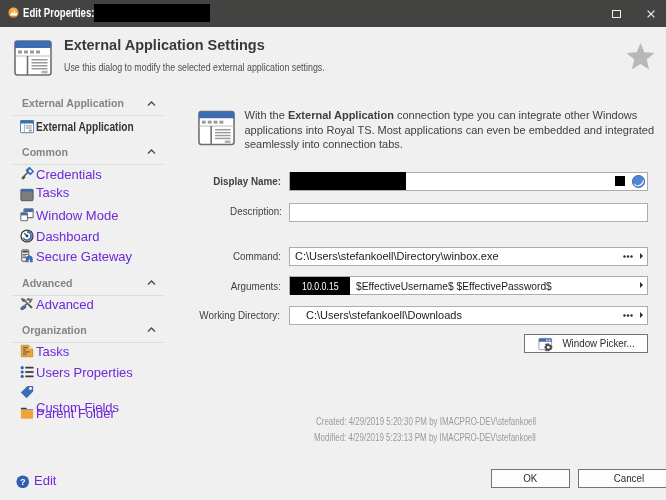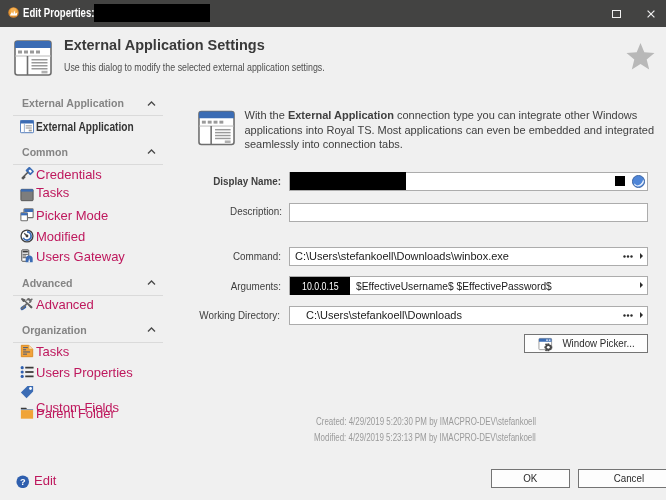--- a/index.html
+++ b/index.html
@@ -14,21 +14,21 @@
 #maxbtn { position:absolute; left:612px; top:9.5px; width:9px; height:8px; border:1.4px solid #efefef; }
 
 
 #heading { position:absolute; left:64px; top:36px; font-size:15.5px; font-weight:bold; color:#3a3a3a; transform:scaleX(0.935); transform-origin:0 50%; white-space:nowrap; }
 #subtitle { position:absolute; left:64px; top:61.5px; font-size:10px; color:#4f4f4f; transform:scaleX(0.885); transform-origin:0 50%; white-space:nowrap; }
 
 
 .sechead { position:absolute; left:22px; font-size:11.5px; font-weight:bold; color:#848484; transform:scaleX(0.92); transform-origin:0 50%; white-space:nowrap; }
 .secline { position:absolute; left:13px; width:150px; height:1px; background:#dadada; }
 .chev { position:absolute; left:147px; width:9px; height:8px; }
-.item { position:absolute; left:36px; font-size:13px; color:#be185d; white-space:nowrap; }
+.item { position:absolute; left:36px; font-size:13px; color:#6d28d9; white-space:nowrap; }
 .icon16 { position:absolute; left:20px; width:14px; height:14px; }
 
 
 .label { position:absolute; font-size:11.5px; color:#404040; text-align:right; transform:scaleX(0.855); transform-origin:100% 50%; white-space:nowrap; }
 .field { position:absolute; left:289px; width:359px; height:19px; background:#fff; border:1px solid #acacac; }
 .ftext { position:absolute; font-size:11px; color:#1a1a1a; white-space:nowrap; }
 .fdots { position:absolute; width:10px; height:3px; } .fdots svg { display:block; }
 .farrow { position:absolute; width:0; height:0; border-left:3.5px solid #2b2b2b; border-top:3.25px solid transparent; border-bottom:3.25px solid transparent; }
 #para { position:absolute; left:244.5px; top:108.3px; width:410px; font-size:11px; line-height:14.6px; color:#404040; }
 .meta { position:absolute; font-size:10px; color:#9a9a9a; transform:scaleX(0.795); transform-origin:0 50%; white-space:nowrap; }
@@ -111,40 +111,40 @@
   <rect x="1" y="1.5" width="14" height="2.6" fill="#3b6cb4"></rect>
 </svg>
 <div class="item" style="top:185px">Tasks</div>
 
 <svg class="icon16" style="top:207.5px" width="14" height="14" viewBox="0 0 16 16">
   <rect x="4.5" y="1" width="10.5" height="10" rx="0.8" fill="#fff" stroke="#6e6e6e" stroke-width="1.2"></rect>
   <rect x="4.8" y="1.2" width="10" height="3.4" fill="#3b6cb4"></rect>
   <rect x="1" y="5.5" width="7.5" height="9" rx="0.8" fill="#fff" stroke="#6e6e6e" stroke-width="1.2"></rect>
   <rect x="1.2" y="5.8" width="7.1" height="2.6" fill="#3b6cb4"></rect>
 </svg>
-<div class="item" style="top:207.5px">Picker Mode</div>
+<div class="item" style="top:207.5px">Window Mode</div>
 
 <svg class="icon16" style="top:228.5px" width="14" height="14" viewBox="0 0 16 16">
   <circle cx="8" cy="8" r="6.8" fill="#fff" stroke="#3f3f3f" stroke-width="1.5"></circle>
   <path d="M8 3.3 A4.7 4.7 0 1 1 3.7 10" fill="none" stroke="#3b6cb4" stroke-width="2"></path>
   <line x1="8" y1="8" x2="4.8" y2="4.8" stroke="#4e4e4e" stroke-width="1.4"></line>
   <circle cx="8" cy="8" r="1.6" fill="#3f3f3f"></circle>
 </svg>
-<div class="item" style="top:228.5px">Modified</div>
+<div class="item" style="top:228.5px">Dashboard</div>
 
 <svg class="icon16" style="top:248.5px" width="14" height="14" viewBox="0 0 16 16">
   <rect x="2" y="1" width="8" height="13" rx="0.8" fill="#fff" stroke="#3a3a3a"></rect>
   <rect x="3" y="2" width="6" height="2" fill="#3a3a3a"></rect>
   <rect x="3" y="5.5" width="6" height="1" fill="#3a3a3a"></rect>
   <rect x="3" y="7.5" width="4" height="1" fill="#3a3a3a"></rect>
   <rect x="3" y="9.5" width="5" height="1" fill="#3a3a3a"></rect>
   <path d="M6.5 15 V11.5 A4 4 0 0 1 14.5 11.5 V15 Z" fill="#3b6cb4"></path>
   <path d="M9.5 15 L10.5 10.5 L11.5 15 Z" fill="#fff"></path>
 </svg>
-<div class="item" style="top:248.5px">Users Gateway</div>
+<div class="item" style="top:248.5px">Secure Gateway</div>
 
 <div class="sechead" style="top:277px">Advanced</div>
 <svg class="chev" style="top:279px" viewBox="0 0 9 8">
     <path d="M1 5.5 L4.5 2 L8 5.5" fill="none" stroke="#4a4a4a" stroke-width="1.3"></path>
   </svg>
 <div class="secline" style="top:295px"></div>
 
 <svg class="icon16" style="top:296.5px" width="14" height="14" viewBox="0 0 16 16">
   <path d="M2.2 1.2 L1 2.4 L3.6 5.8 L5.4 5.4 L12 12.6 A1.3 1.3 0 0 0 13.9 10.8 L6.3 4.4 L6.2 2.8 Z" fill="#5e5e5e"></path>
   <path d="M10.2 1 A3.1 3.1 0 0 0 7.3 4.9 L9.2 3.4 L10.9 5.1 L9.7 7.2 A3.1 3.1 0 0 0 13.4 3.7 L14.8 2.6 L13.6 1.4 L12.2 2.6 Z" fill="#6e6e6e"></path>
@@ -224,21 +224,21 @@
   <circle cx="8" cy="8" r="7.5" fill="#4f86d8" stroke="#2a5598"></circle>
   <path d="M2 9 A6 6 0 0 0 13.8 5.2 A8.5 8.5 0 0 1 3.5 12.8 Z" fill="#fff" opacity="0.95"></path>
   <path d="M3.2 11.8 A6.5 6.5 0 0 0 14.2 6.8" fill="none" stroke="#fff" stroke-width="1.1" opacity="0.9"></path>
 </svg>
 
 <div class="label" style="left:120px;top:204.5px;width:162px">Description:</div>
 <div class="field" style="top:202.5px"></div>
 
 <div class="label" style="left:120px;top:250px;width:161px">Command:</div>
 <div class="field" style="top:246.5px"></div>
-<div class="ftext" style="left:295px;top:250px">C:\Users\stefankoell\Downloads\winbox.exe</div>
+<div class="ftext" style="left:295px;top:250px">C:\Users\stefankoell\Directory\winbox.exe</div>
 <div class="fdots" style="left:622.5px;top:254.5px">
     <svg viewBox="0 0 10 3" width="10" height="3">
       <circle cx="1.5" cy="1.5" r="1.2" fill="#2b2b2b"></circle>
       <circle cx="5" cy="1.5" r="1.2" fill="#2b2b2b"></circle>
       <circle cx="8.5" cy="1.5" r="1.2" fill="#2b2b2b"></circle>
     </svg>
   </div>
 <div class="farrow" style="left:640px;top:252.8px"></div>
 
 <div class="label" style="left:120px;top:279.5px;width:161px">Arguments:</div>

